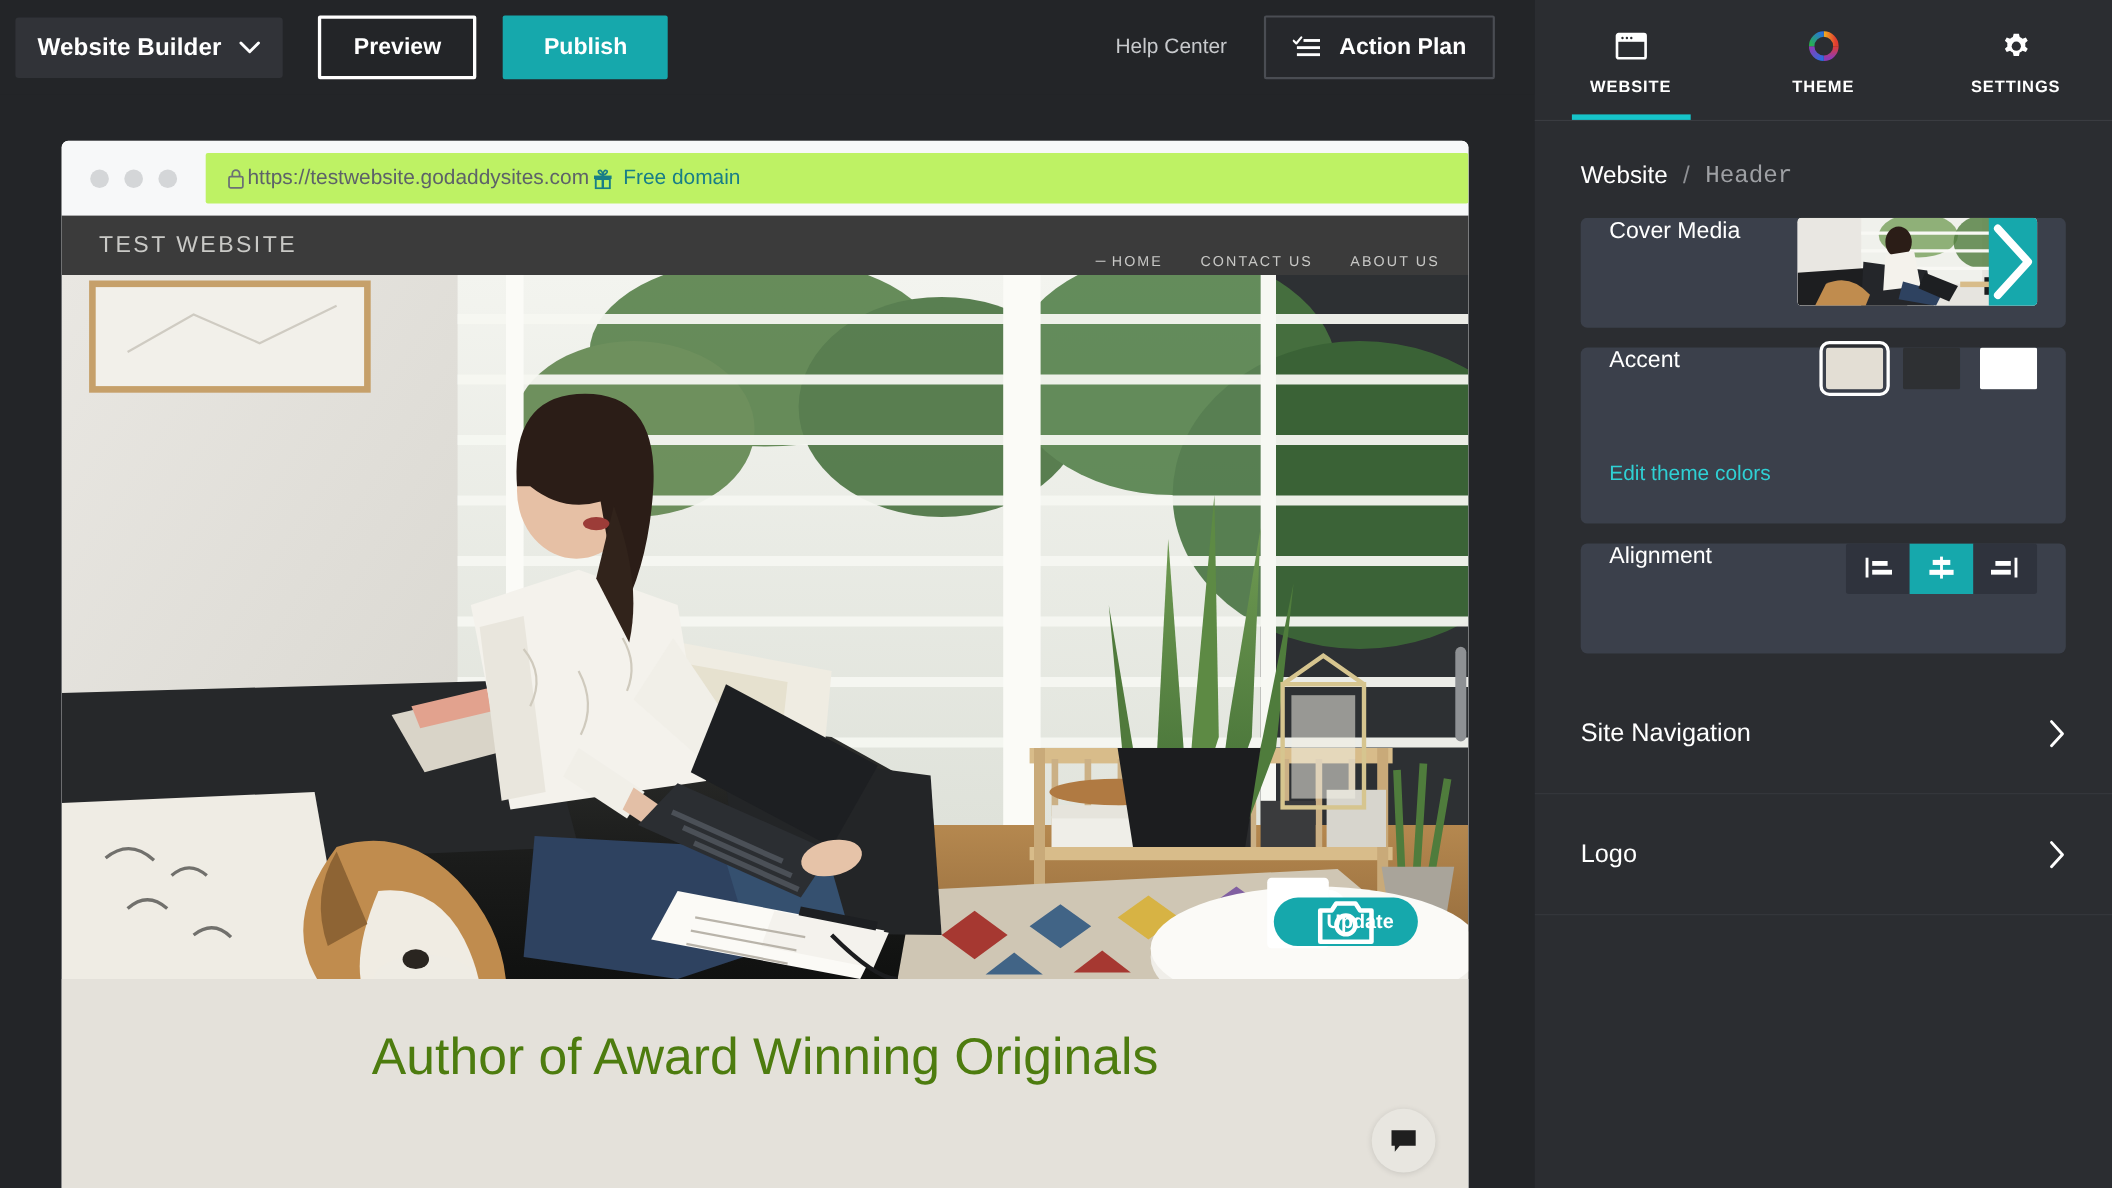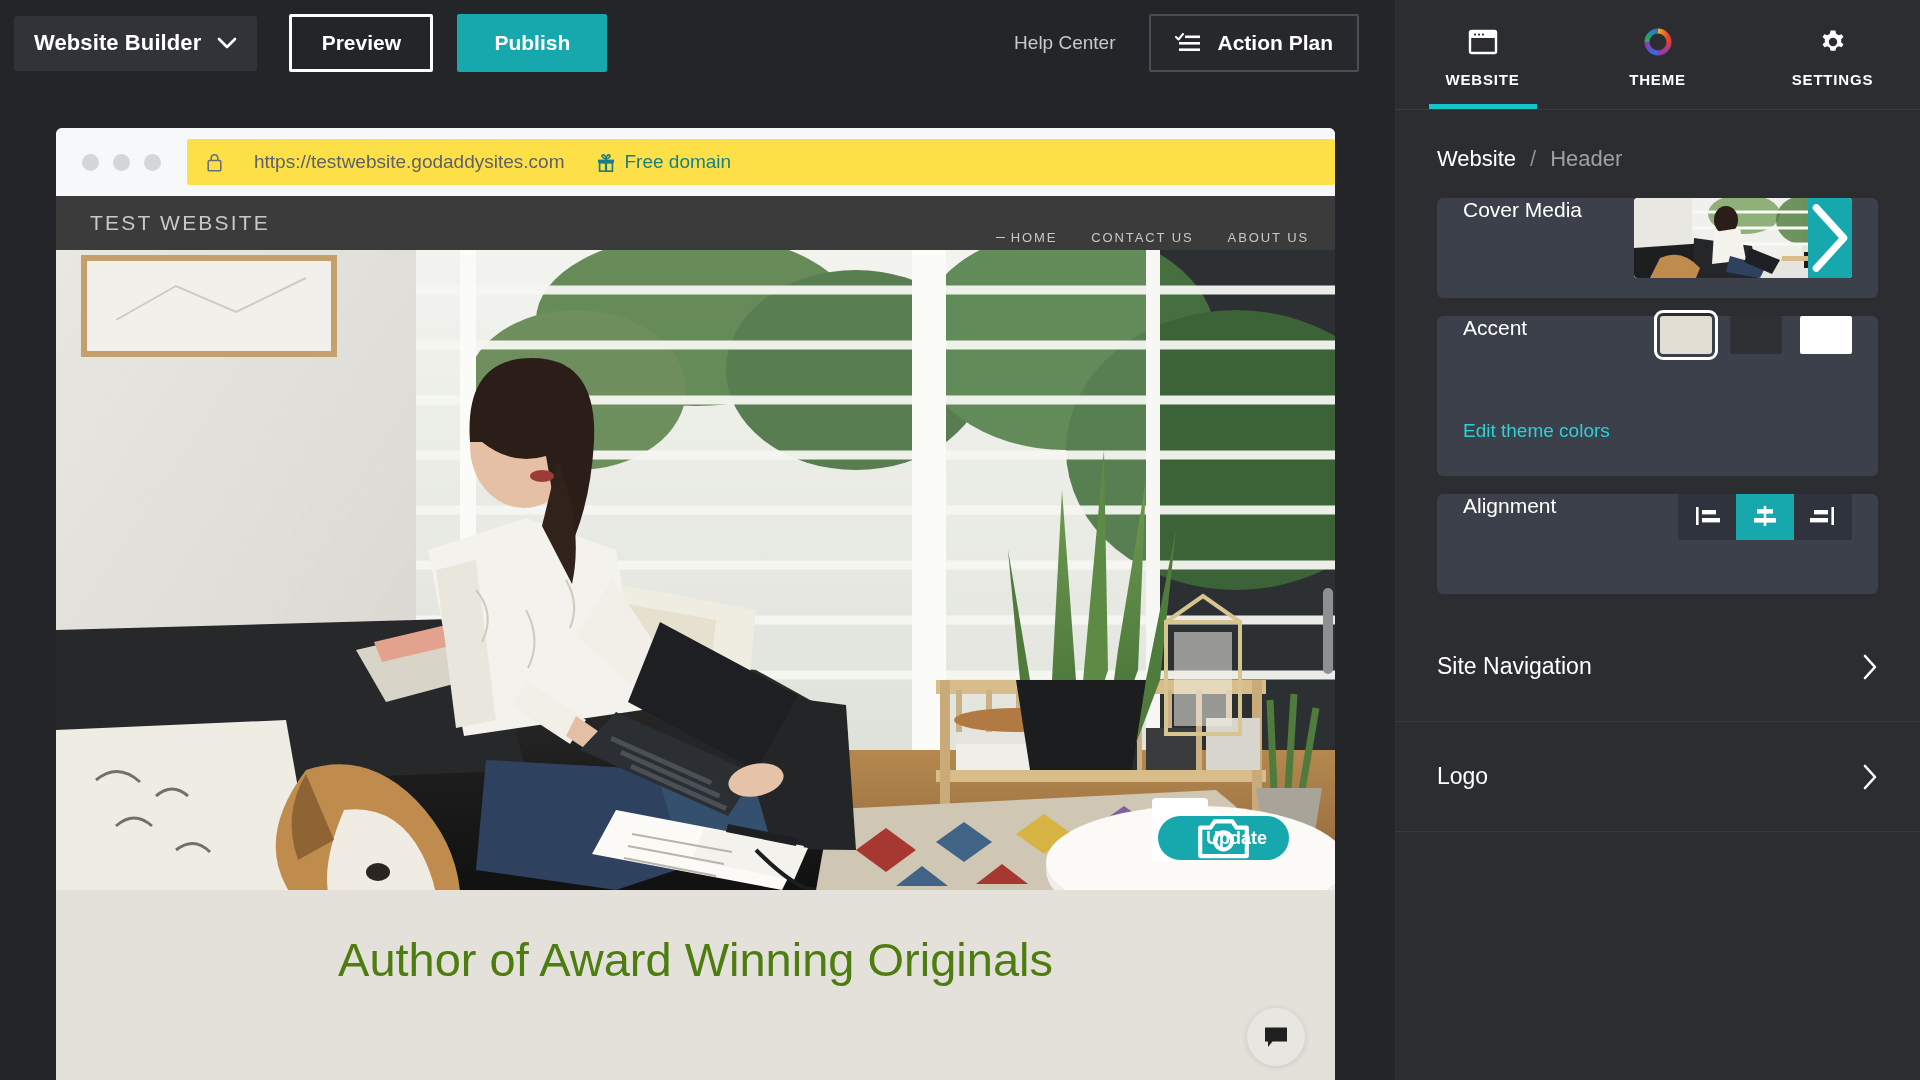--- a/index.html
+++ b/index.html
@@ -86,22 +86,22 @@
   .browser-chrome {
     height: 68px;
     background: #f7f8f9;
     display: flex; align-items: center;
     padding: 0 0 0 26px;
     border-radius: 6px 6px 0 0;
   }
   .dots { display: flex; gap: 14px; margin-right: 26px; }
   .dot { width: 17px; height: 17px; border-radius: 50%; background: #d4d6d8; }
   .urlbar {
-    flex: 1 1 auto; height: 46px; background: #fde047;
-    display: flex; align-items: center; gap: 32px;
+    flex: 1 1 auto; height: 46px; background: #bef264;
+    display: flex; align-items: center; gap: 3px;
     padding: 0 20px; font-size: 19px; color: #5a6066;
     border-radius: 2px;
   }
   .icon-lock { width: 15px; height: 19px; flex: 0 0 15px; }
   .url-text { color: #5d6268; white-space: nowrap; }
   .free-domain {
     display: flex; align-items: center; gap: 10px;
     color: #187e87; cursor: pointer; white-space: nowrap;
   }
   .icon-gift { width: 18px; height: 19px; flex: 0 0 18px; }
@@ -195,21 +195,21 @@
     bottom: 0; width: 108px; height: 5px; background: #16C4C9;
   }
   .tab-icon { height: 30px; display: flex; align-items: center; }
 
   .breadcrumb {
     padding: 36px 0 26px 42px;
     font-size: 22px; display: flex; align-items: center; gap: 14px;
   }
   .crumb-root { color: #ffffff; cursor: pointer; }
   .crumb-sep { color: #8e9094; }
-  .crumb-current { color: #9ea0a4; }
+  .crumb-current { color: #9ea0a4; font-family: Liberation Mono, monospace; }
 
   .panel-scroll { flex: 1 1 auto; overflow: hidden; }
 
   .card {
     margin: 0 42px 18px 42px;
     background: #3b404b;
     border-radius: 6px;
     padding: 0 26px;
   }
   .card-row {

